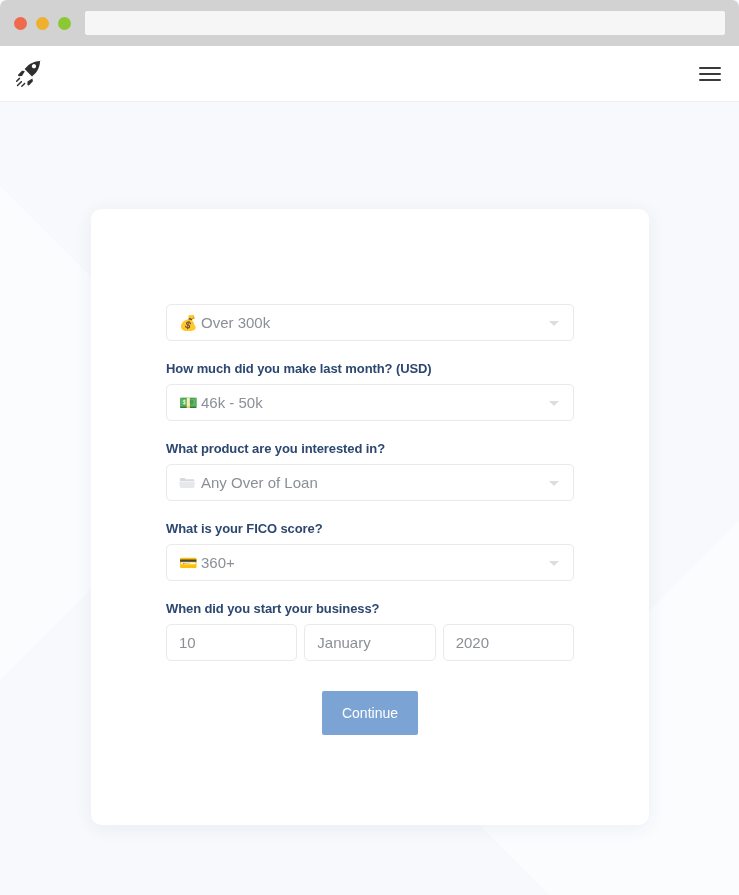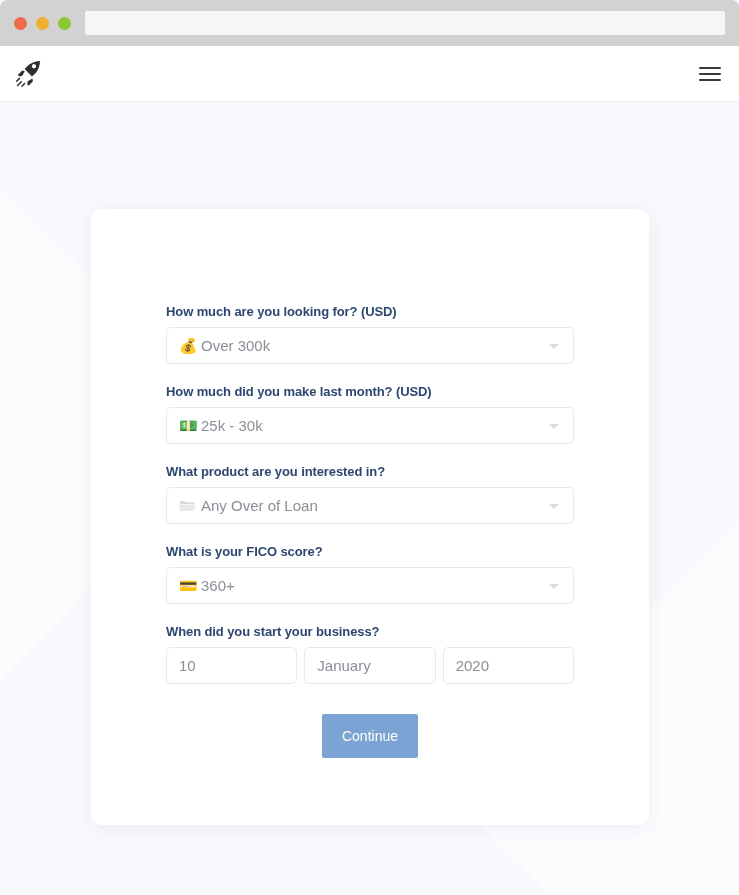--- a/index.html
+++ b/index.html
@@ -237,33 +237,32 @@
 </div>
 
 <div class="bg-wrap">
   <div class="bg-shape-left"></div>
   <div class="bg-shape-right"></div>
 </div>
 
 <div class="form-card">
 
   <div class="field-group">
-    <div class="field-label">How much are you looking for? (USD)</div>
     <div class="select-box">
       <span class="select-icon">💰</span>
       <span class="select-value">Over 300k</span>
       <span class="caret"></span>
     </div>
   </div>
 
   <div class="field-group">
     <div class="field-label">How much did you make last month? (USD)</div>
     <div class="select-box">
       <span class="select-icon">💵</span>
-      <span class="select-value">25k - 30k</span>
+      <span class="select-value">46k - 50k</span>
       <span class="caret"></span>
     </div>
   </div>
 
   <div class="field-group">
     <div class="field-label">What product are you interested in?</div>
     <div class="select-box">
       <span class="select-icon">
         <svg viewBox="0 0 20 16" width="17" height="14" aria-hidden="true">
           <path d="M1 3.2c0-.7.6-1.2 1.2-1.2h4.3l1.6 1.7h8.7c.7 0 1.2.6 1.2 1.2v1H1v-2.7z" fill="#d7d9dd"></path>

